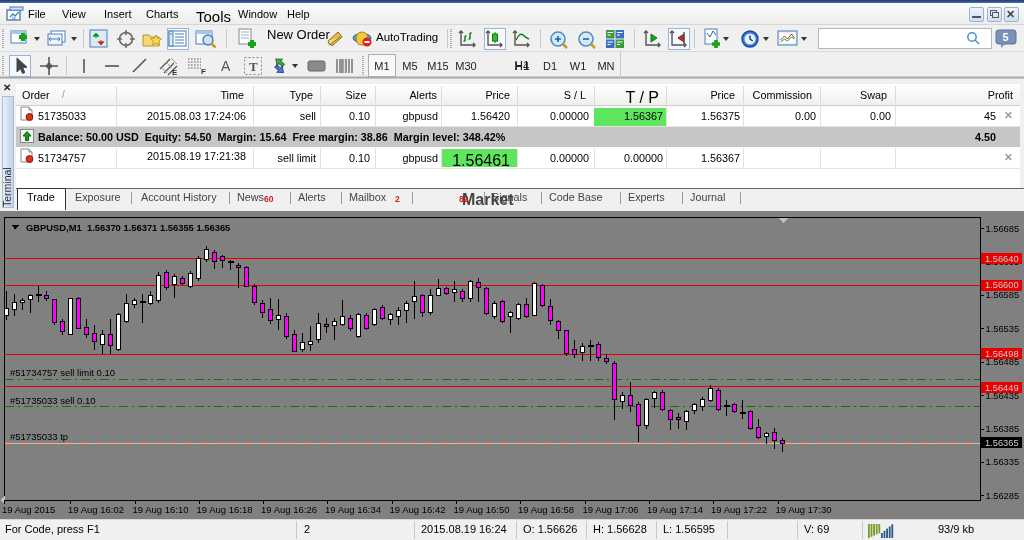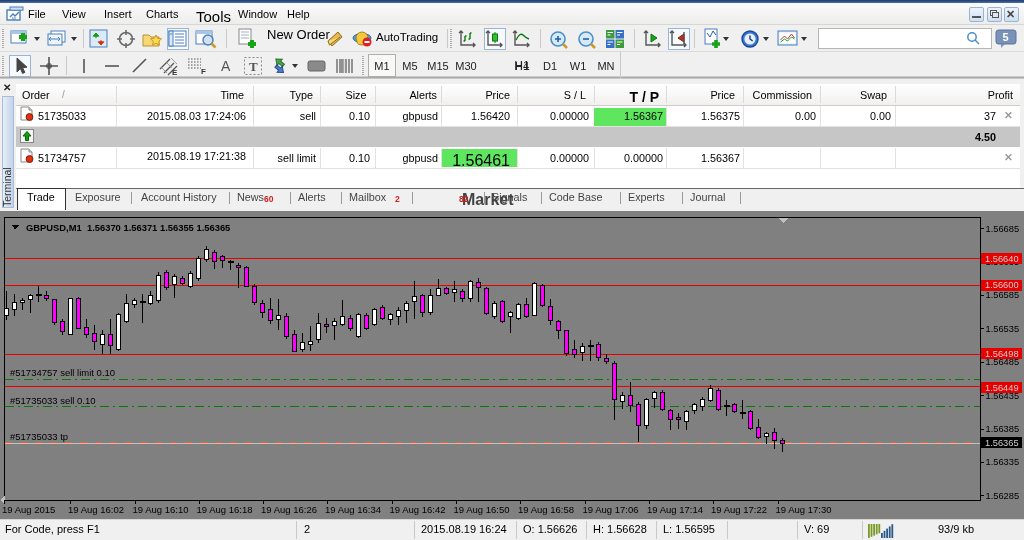--- a/index.html
+++ b/index.html
@@ -233,21 +233,21 @@
     <div style="position:absolute;left:819.5px;top:86px;width:1px;height:17px;background:#dddbd9"></div>
     <div style="position:absolute;left:894.5px;top:86px;width:1px;height:17px;background:#dddbd9"></div>
     <div style="position:absolute;left:22px;top:89px;font-size:10.8px;color:#000;font-weight:400;white-space:pre;">Order</div>
     <div style="position:absolute;left:62px;top:89px;font-size:10px;color:#999;font-weight:400;white-space:pre;">/</div>
     <div style="position:absolute;right:780px;top:89px;font-size:10.8px;color:#000;font-weight:400;white-space:pre;">Time</div>
     <div style="position:absolute;right:711px;top:89px;font-size:10.8px;color:#000;font-weight:400;white-space:pre;">Type</div>
     <div style="position:absolute;right:657.5px;top:89px;font-size:10.8px;color:#000;font-weight:400;white-space:pre;">Size</div>
     <div style="position:absolute;right:587px;top:89px;font-size:10.8px;color:#000;font-weight:400;white-space:pre;">Alerts</div>
     <div style="position:absolute;right:514px;top:89px;font-size:10.8px;color:#000;font-weight:400;white-space:pre;">Price</div>
     <div style="position:absolute;right:438px;top:89px;font-size:10.8px;color:#000;font-weight:400;white-space:pre;">S / L</div>
-    <div style="position:absolute;right:365px;top:89px;font-size:14px;color:#000;font-weight:700;white-space:pre;">T / P</div>
+    <div style="position:absolute;right:365px;top:89px;font-size:16px;color:#000;font-weight:400;white-space:pre;">T / P</div>
     <div style="position:absolute;right:289px;top:89px;font-size:10.8px;color:#000;font-weight:400;white-space:pre;">Price</div>
     <div style="position:absolute;right:212px;top:89px;font-size:10.8px;color:#000;font-weight:400;white-space:pre;">Commission</div>
     <div style="position:absolute;right:137px;top:89px;font-size:10.8px;color:#000;font-weight:400;white-space:pre;">Swap</div>
     <div style="position:absolute;right:11px;top:89px;font-size:10.8px;color:#000;font-weight:400;white-space:pre;">Profit</div>
     <div style="position:absolute;left:115.5px;top:106px;width:1px;height:20px;background:#e4e2e0"></div>
     <div style="position:absolute;left:115.5px;top:148px;width:1px;height:20px;background:#e4e2e0"></div>
     <div style="position:absolute;left:252.5px;top:106px;width:1px;height:20px;background:#e4e2e0"></div>
     <div style="position:absolute;left:252.5px;top:148px;width:1px;height:20px;background:#e4e2e0"></div>
     <div style="position:absolute;left:320px;top:106px;width:1px;height:20px;background:#e4e2e0"></div>
     <div style="position:absolute;left:320px;top:148px;width:1px;height:20px;background:#e4e2e0"></div>
@@ -281,26 +281,27 @@
     <div style="position:absolute;right:778px;top:110px;font-size:10.8px;color:#000;font-weight:400;white-space:pre;">2015.08.03 17:24:06</div>
     <div style="position:absolute;right:708px;top:110px;font-size:10.8px;color:#000;font-weight:400;white-space:pre;">sell</div>
     <div style="position:absolute;right:654px;top:110px;font-size:10.8px;color:#000;font-weight:400;white-space:pre;">0.10</div>
     <div style="position:absolute;right:586px;top:110px;font-size:10.8px;color:#000;font-weight:400;white-space:pre;">gbpusd</div>
     <div style="position:absolute;right:514px;top:110px;font-size:10.8px;color:#000;font-weight:400;white-space:pre;">1.56420</div>
     <div style="position:absolute;right:435px;top:110px;font-size:10.8px;color:#000;font-weight:400;white-space:pre;">0.00000</div>
     <div style="position:absolute;right:361px;top:110px;font-size:10.8px;color:#000;font-weight:400;white-space:pre;">1.56367</div>
     <div style="position:absolute;right:284px;top:110px;font-size:10.8px;color:#000;font-weight:400;white-space:pre;">1.56375</div>
     <div style="position:absolute;right:208px;top:110px;font-size:10.8px;color:#000;font-weight:400;white-space:pre;">0.00</div>
     <div style="position:absolute;right:133px;top:110px;font-size:10.8px;color:#000;font-weight:400;white-space:pre;">0.00</div>
-    <div style="position:absolute;right:28px;top:110px;font-size:10.8px;color:#000;font-weight:400;white-space:pre;">37</div>
+    <div style="position:absolute;right:28px;top:110px;font-size:10.8px;color:#000;font-weight:400;white-space:pre;">45</div>
     <div style="position:absolute;left:1004px;top:109px;font-size:10.5px;color:#999;font-weight:700;white-space:pre;">✕</div>
     <div style="position:absolute;left:20px;top:129px;line-height:0"><svg width="14" height="14" viewBox="0 0 14 14" style="">
         <rect x="0.5" y="0.5" width="13" height="13" fill="#f4f4f4" stroke="#888"></rect>
         <path d="M7 2.5 L11 7 H8.5 V11.5 H5.5 V7 H3 Z" fill="#0fa00f" stroke="#076307"></path>
       </svg></div>
+    <div style="position:absolute;left:38px;top:131px;font-size:10.8px;color:#000;font-weight:700;white-space:pre;">Balance: 50.00 USD&nbsp; Equity: 54.50&nbsp; Margin: 15.64&nbsp; Free margin: 38.86&nbsp; Margin level: 348.42%</div>
     <div style="position:absolute;right:28px;top:131px;font-size:10.8px;color:#000;font-weight:700;white-space:pre;">4.50</div>
     <div style="position:absolute;left:20px;top:148px;line-height:0"><svg width="14" height="15" viewBox="0 0 14 15" style="">
         <path d="M1 1 h8 l3 3 v10 H1 Z" fill="#fff" stroke="#888"></path>
         <path d="M9 1 l0 3 3 0" fill="#ddd" stroke="#888"></path>
         <circle cx="9.5" cy="11" r="3.4" fill="#e03010" stroke="#8a1a00"></circle>
       </svg></div>
     <div style="position:absolute;left:38px;top:152px;font-size:10.8px;color:#000;font-weight:400;white-space:pre;">51734757</div>
     <div style="position:absolute;right:778px;top:150px;font-size:10.8px;color:#000;font-weight:400;white-space:pre;">2015.08.19 17:21:38</div>
     <div style="position:absolute;right:708px;top:152px;font-size:10.8px;color:#000;font-weight:400;white-space:pre;">sell limit</div>
     <div style="position:absolute;right:654px;top:152px;font-size:10.8px;color:#000;font-weight:400;white-space:pre;">0.10</div>

